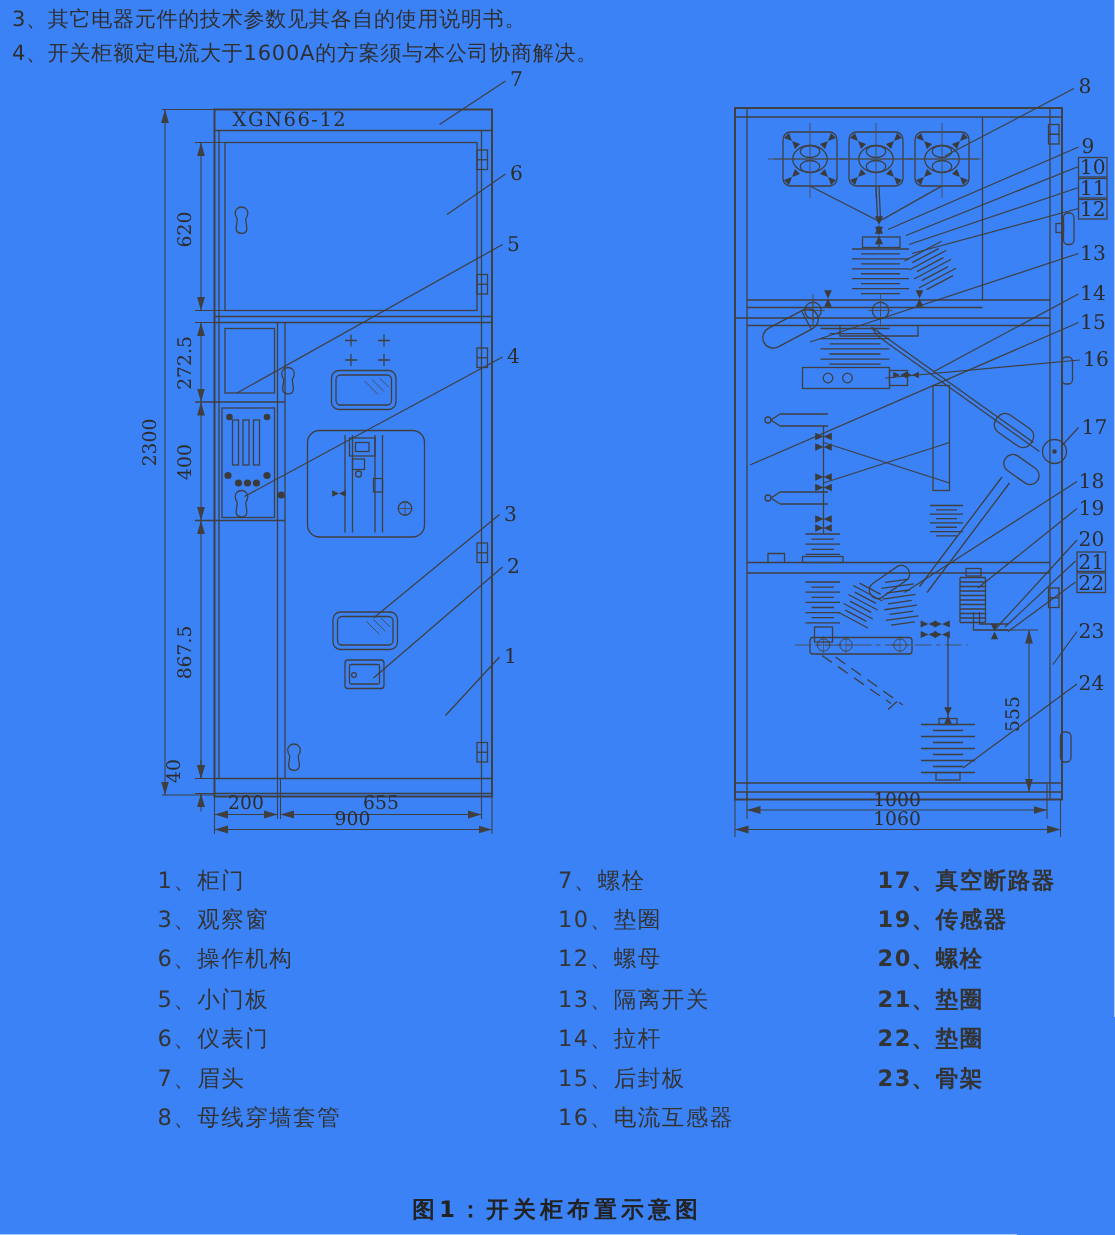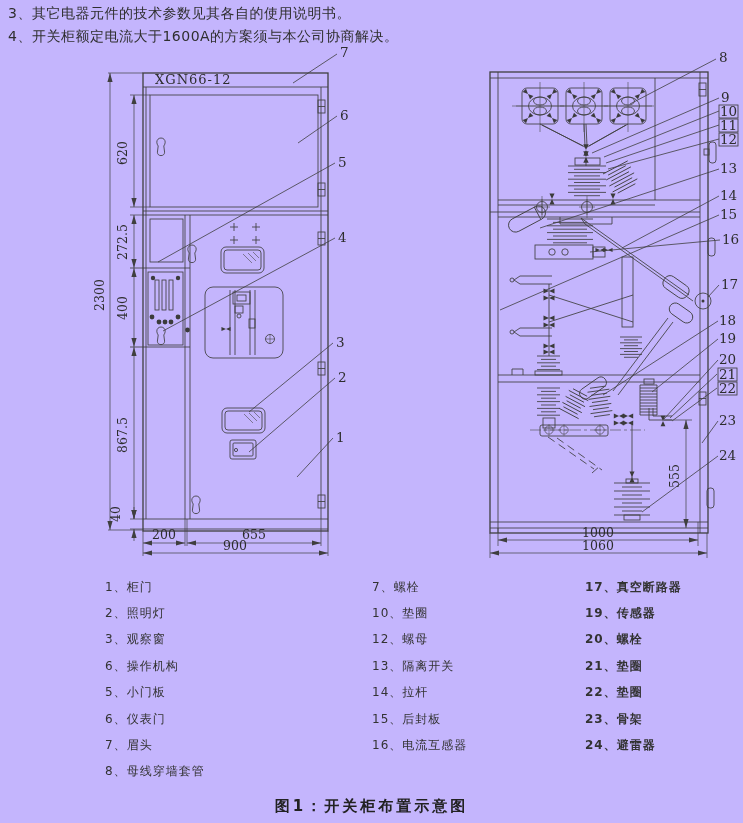--- a/index.html
+++ b/index.html
@@ -1,36 +1,36 @@
 <!DOCTYPE html>
 <html><head>
 <meta charset="utf-8">
 <style>
   html,body{margin:0;padding:0;background:#fff;}
-  .page{position:relative;width:743px;height:823px;background:#c4b5fd;overflow:hidden;
+  .page{position:relative;width:743px;height:823px;background:#3b82f6;overflow:hidden;
         font-family:"DejaVu Sans",sans-serif;color:#2e2e2e;}
   .notes{position:absolute;left:8px;top:2px;}
   .note-line{font-size:14px;letter-spacing:0.5px;line-height:23px;white-space:nowrap;color:#2f2f2f;}
   svg.drawing{position:absolute;left:0;top:0;}
   svg .ln{stroke:#3f3f3f;stroke-width:0.85;fill:none;}
   svg .thk{stroke:#3f3f3f;stroke-width:1.3;fill:none;}
   svg .thin{stroke:#4a4a4a;stroke-width:0.6;fill:none;}
   svg .dim{stroke:#3f3f3f;stroke-width:0.7;fill:none;}
   svg .ldr{stroke:#3f3f3f;stroke-width:0.8;fill:none;}
   svg .fl{fill:#3b3b3b;stroke:none;}
   svg text{fill:#2d2d2d;}
   .dimt{font-family:"DejaVu Serif",serif;font-size:12.5px;}
   .cot{font-family:"DejaVu Serif",serif;font-size:13.5px;}
   .mdl{font-family:"DejaVu Serif",serif;font-size:13px;letter-spacing:1px;}
   .legend{position:absolute;top:574px;left:0;width:743px;}
   .lg-col{position:absolute;top:0;}
   .lg-col.c1{left:105px;}
   .lg-col.c2{left:372px;}
   .lg-col.c3{left:585px;font-weight:bold;}
-  .lg-item{height:26.4px;display:flex;align-items:center;font-size:12px;
+  .lg-item{height:26.4px;display:flex;align-items:center;font-size:15px;
            letter-spacing:1px;color:#333;white-space:nowrap;}
   .caption{position:absolute;left:0;top:797px;width:100%;text-align:center;
            box-sizing:border-box;font-size:15px;font-weight:600;
            letter-spacing:3px;color:#222;}
 </style>
 </head>
 <body>
 
 <div class="page">
 
@@ -364,21 +364,20 @@
         <text class="cot" text-anchor="middle" x="727.5" y="393">22</text>
         <text class="cot" x="719" y="425">23</text>
         <text class="cot" x="719" y="460">24</text>
       </g>
     </g>
   </svg>
 
   <div class="legend">
     <div class="lg-col c1">
       <div class="lg-item">1、柜门</div>
-      <div class="lg-item">2、照明灯</div>
       <div class="lg-item">3、观察窗</div>
       <div class="lg-item">6、操作机构</div>
       <div class="lg-item">5、小门板</div>
       <div class="lg-item">6、仪表门</div>
       <div class="lg-item">7、眉头</div>
       <div class="lg-item">8、母线穿墙套管</div>
     </div>
     <div class="lg-col c2">
       <div class="lg-item">7、螺栓</div>
       <div class="lg-item">10、垫圈</div>
@@ -388,18 +387,17 @@
       <div class="lg-item">15、后封板</div>
       <div class="lg-item">16、电流互感器</div>
     </div>
     <div class="lg-col c3">
       <div class="lg-item">17、真空断路器</div>
       <div class="lg-item">19、传感器</div>
       <div class="lg-item">20、螺栓</div>
       <div class="lg-item">21、垫圈</div>
       <div class="lg-item">22、垫圈</div>
       <div class="lg-item">23、骨架</div>
-      <div class="lg-item">24、避雷器</div>
     </div>
   </div>
 
   <div class="caption">图1：开关柜布置示意图</div>
 </div>
 
 </body></html>

